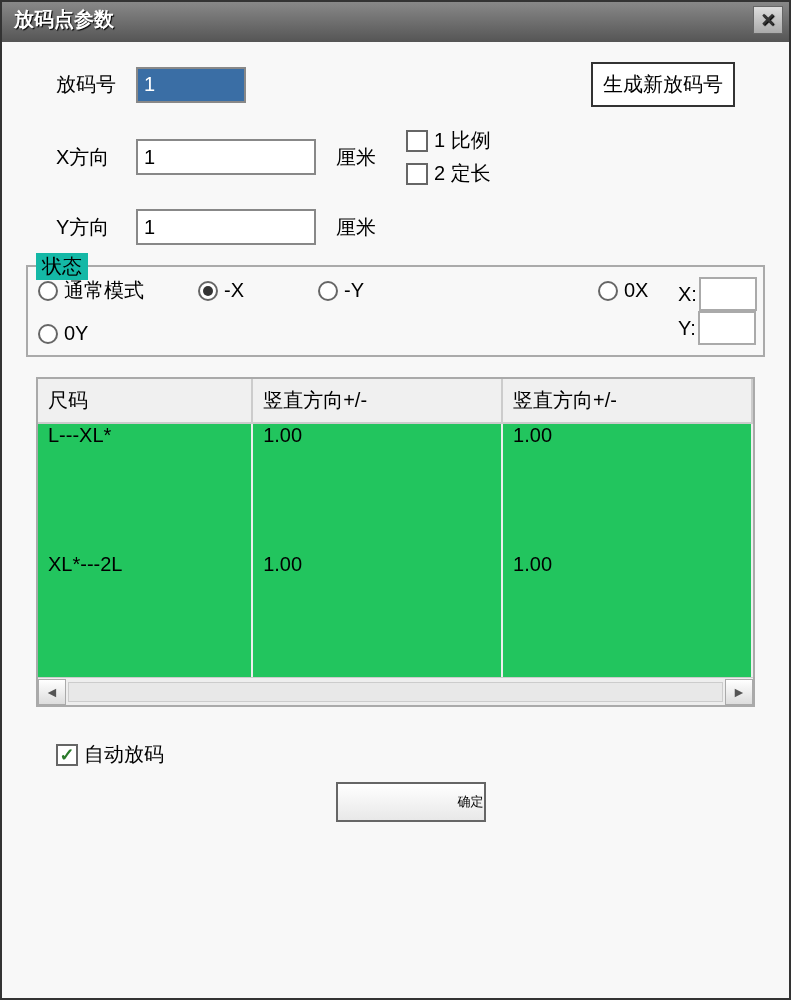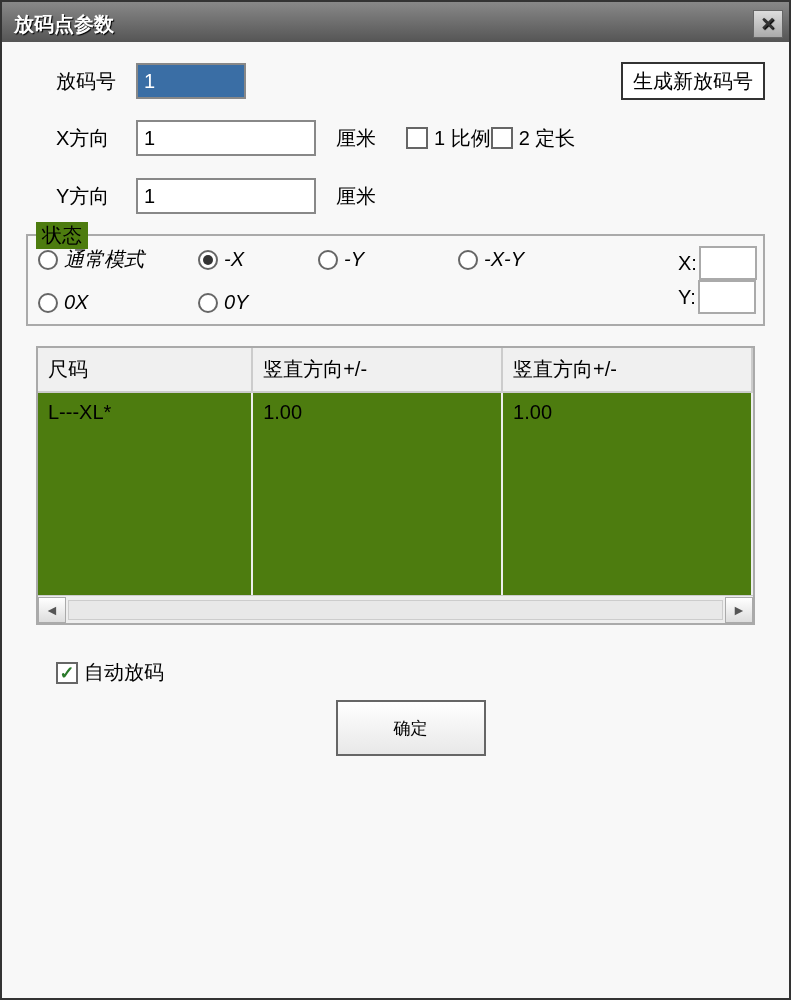--- a/index.html
+++ b/index.html
@@ -17,21 +17,21 @@
       border: 2px solid #333;
       background: #f5f5f5;
       display: flex;
       flex-direction: column;
     }
     .titlebar {
       height: 40px;
       background: linear-gradient(to bottom, #888, #555);
       color: #fff;
       display: flex;
-      align-items: center;
+      align-items: flex-start;
       justify-content: space-between;
       padding: 4px 6px 0 12px;
       font-weight: bold;
       text-shadow: 1px 1px 1px #000;
     }
     .close-btn {
       width: 30px;
       height: 28px;
       background: linear-gradient(to bottom, #ddd, #aaa);
       border: 1px solid #666;
@@ -72,34 +72,36 @@
     .input-mid {
       width: 180px;
       height: 36px;
       border: 2px solid #888;
       background: #fff;
       padding: 2px 6px;
       font-size: 20px;
     }
     .btn-gen {
       margin-left: auto;
-      height: 38px;
+      margin-right: 30px;
+      height: 45px;
       padding: 0 10px;
       border: 2px solid #333;
       background: #fff;
       font-size: 20px;
       cursor: pointer;
     }
     .unit {
       margin-left: 20px;
       width: 60px;
     }
     .check-group {
       display: flex;
-      flex-direction: row;
+      flex-direction: column;
+      gap: 6px;
       margin-left: 10px;
     }
     .check-item {
       display: flex;
       align-items: center;
       gap: 6px;
     }
     .checkbox {
       width: 22px;
       height: 22px;
@@ -119,34 +121,33 @@
     .fieldset {
       border: 2px solid #aaa;
       padding: 10px 10px 10px 10px;
       margin: 10px 0 20px 0;
       position: relative;
     }
     .legend {
       position: absolute;
       top: -14px;
       left: 8px;
-      background: #4d7c0f;
+      background: #14b8a6;
       padding: 0 6px;
     }
     .radio-grid {
       display: grid;
       grid-template-columns: 160px 120px 140px 140px 80px;
       row-gap: 18px;
       align-items: center;
     }
     .radio-item {
       display: flex;
       align-items: center;
       gap: 6px;
-      font-style: italic;
     }
     .radio {
       width: 20px;
       height: 20px;
       border: 2px solid #666;
       border-radius: 50%;
       background: #fff;
       display: inline-flex;
       align-items: center;
       justify-content: center;
@@ -170,41 +171,41 @@
       gap: 2px;
     }
     .tiny-input {
       width: 58px;
       height: 34px;
       border: 2px solid #aaa;
       background: #fff;
     }
     .table-wrap {
       border: 2px solid #aaa;
-      background: #4d7c0f;
+      background: #22c55e;
       margin: 10px 10px 0 10px;
-      height: 279px;
+      height: 330px;
       display: flex;
       flex-direction: column;
     }
     .table {
       flex: 1;
       width: 100%;
       border-collapse: collapse;
     }
     .table th {
       text-align: left;
       padding: 8px 10px;
       border-right: 2px solid #ccc;
       border-bottom: 2px solid #ccc;
       font-weight: normal;
       background: #f0f0f0;
     }
     .table td {
-      padding: 8px 10px;
+      padding: 0 10px;
       border-right: 2px solid #eee;
       vertical-align: top;
     }
     .table-scroll {
       height: 28px;
       display: flex;
       align-items: center;
       background: #eee;
       border-top: 1px solid #ccc;
     }
@@ -233,25 +234,26 @@
       padding-left: 30px;
     }
     .btn-row {
       display: flex;
       justify-content: center;
       gap: 100px;
       margin-top: 14px;
     }
     .dlg-btn {
       width: 150px;
-      height: 56px;
+      height: 40px;
       border: 2px solid #666;
       background: linear-gradient(to bottom, #fff, #e8e8e8);
-      font-size: 17px;
-      cursor: pointer;
+      font-size: 13px;
+      cursor: pointer;
+      text-align: right;
     }
   </style>
 </head>
 <body>
 
 <div class="dialog">
   <div class="titlebar">
     <span>放码点参数</span>
     <div class="close-btn">
       <span>✕</span>
@@ -296,24 +298,20 @@
             <span class="radio"></span>
             <span>通常模式</span>
           </div>
           <div class="radio-item">
             <span class="radio selected"></span>
             <span>-X</span>
           </div>
           <div class="radio-item">
             <span class="radio"></span>
             <span>-Y</span>
-          </div>
-          <div class="radio-item">
-            <span class="radio"></span>
-            <span>-X-Y</span>
           </div>
           <div></div>
           <div class="radio-item">
             <span class="radio"></span>
             <span>0X</span>
           </div>
           <div class="radio-item">
             <span class="radio"></span>
             <span>0Y</span>
           </div>
@@ -340,20 +338,25 @@
             <th style="width:35%">竖直方向+/-</th>
             <th style="width:35%">竖直方向+/-</th>
           </tr>
         </thead>
         <tbody id="tbody">
             <tr>
               <td>L---XL*</td>
               <td>1.00</td>
               <td>1.00</td>
             </tr>
+            <tr>
+              <td>XL*---2L</td>
+              <td>1.00</td>
+              <td>1.00</td>
+            </tr>
           </tbody>
       </table>
       <div class="table-scroll">
         <div class="scroll-arrow">◄</div>
         <div class="scroll-track"></div>
         <div class="scroll-arrow">►</div>
       </div>
     </div>
 
     <div class="bottom">

